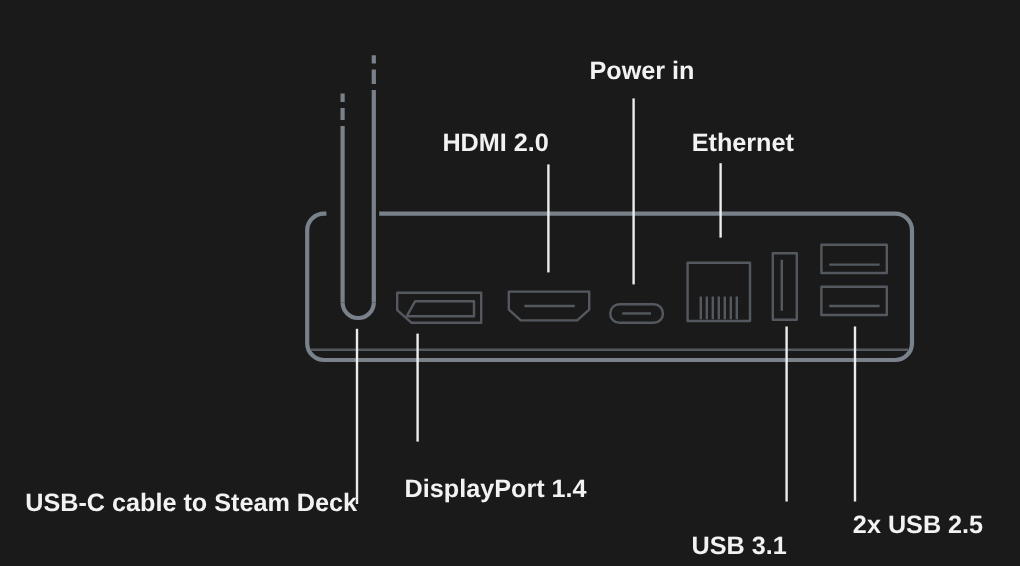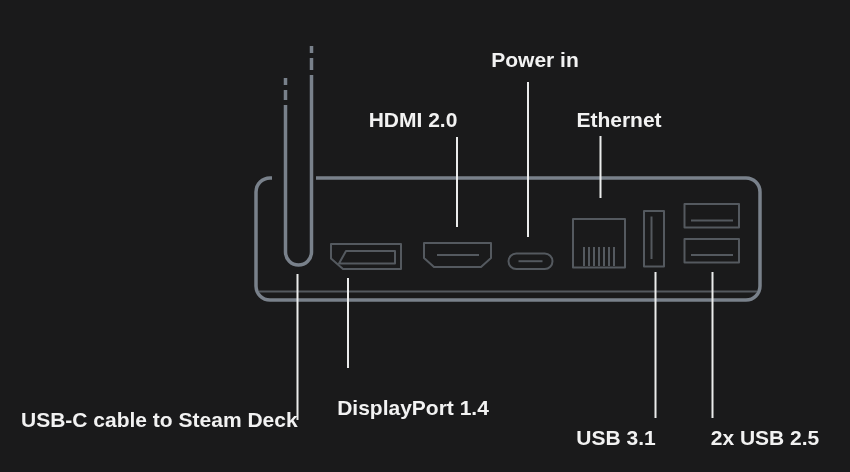--- a/index.html
+++ b/index.html
@@ -77,15 +77,15 @@
     <line class="s-leader" x1="297.5" y1="274" x2="297.5" y2="420"></line>
     <line class="s-leader" x1="655.5" y1="272" x2="655.5" y2="418"></line>
     <line class="s-leader" x1="712.5" y1="272" x2="712.5" y2="418"></line>
   </svg>
 
   <div class="label center" style="left:535px; top:48px;">Power in</div>
   <div class="label center" style="left:413px; top:108px;">HDMI 2.0</div>
   <div class="label center" style="left:619px; top:108px;">Ethernet</div>
   <div class="label center" style="left:413px; top:396px;">DisplayPort 1.4</div>
   <div class="label" style="left:21px; top:408px;">USB-C cable to Steam Deck</div>
-  <div class="label center" style="left:616px; top:426px;">USB 3.1</div>
+  <div class="label center" style="left:616px; top:444px;">USB 3.1</div>
   <div class="label center" style="left:765px; top:426px;">2x USB 2.5</div>
 </div>
 
 </body></html>

